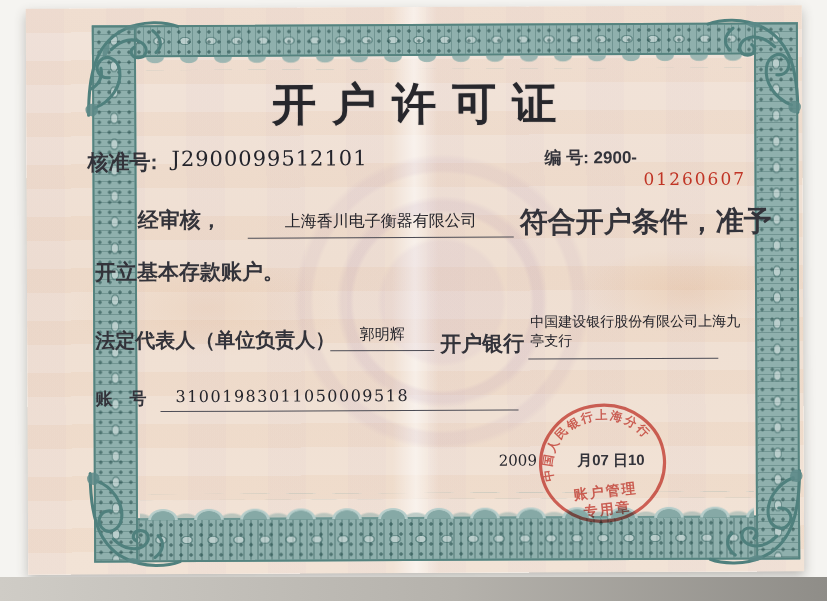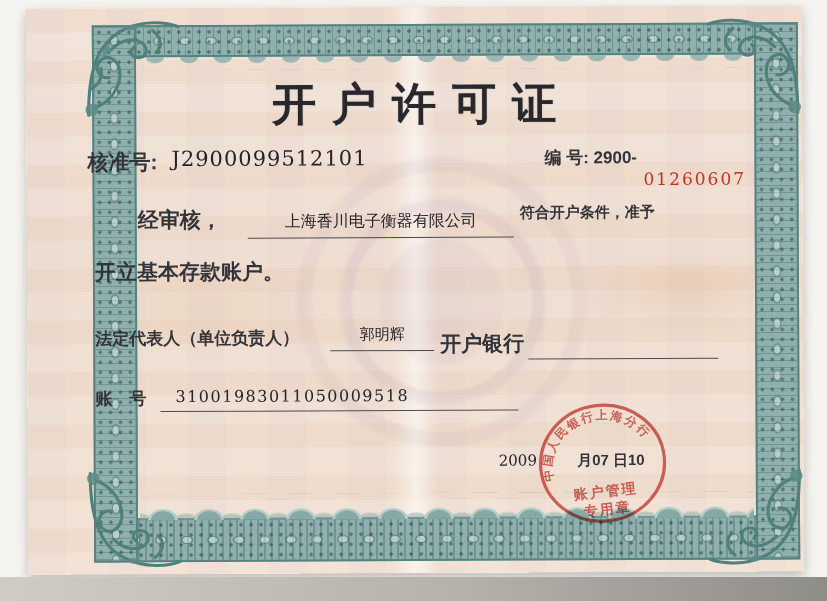--- a/index.html
+++ b/index.html
@@ -164,28 +164,29 @@
 
   <div class="t lbl" style="left:61px;top:140px;font-size:21px;">核准号:</div>
   <div class="t serif" style="left:145px;top:139px;font-size:21px;letter-spacing:1px;">J2900099512101</div>
 
   <div class="t lbl" style="left:518px;top:140px;font-size:17px;">编 号: 2900-</div>
   <div class="t serif red" style="left:617px;top:139px;font-size:17px;font-weight:normal;letter-spacing:2px;margin-top:24px;">01260607</div>
 
   <div class="t lbl" style="left:111px;top:198px;font-size:21px;">经审核，</div>
   <div class="t serif field-center" style="left:221px;top:204px;width:266px;font-size:16px;">上海香川电子衡器有限公司</div>
   <div class="ul" style="left:221px;top:230px;width:266px;"></div>
-  <div class="t lbl" style="left:493px;top:197px;font-size:15px;">符合开户条件，准予</div>
+  <div class="t lbl" style="left:493px;top:197px;font-size:28px;">符合开户条件，准予</div>
   <div class="t lbl" style="left:68px;top:250px;font-size:21px;">开立基本存款账户。</div>
 
-  <div class="t lbl" style="left:68px;top:319px;font-size:17px;">法定代表人（单位负责人）</div>
+  <div class="t lbl" style="left:68px;top:319px;font-size:20px;">法定代表人（单位负责人）</div>
   <div class="t serif field-center" style="left:303px;top:318px;width:104px;font-size:15px;">郭明辉</div>
   <div class="ul" style="left:303px;top:343px;width:104px;"></div>
 
   <div class="t lbl" style="left:413px;top:323px;font-size:21px;">开户银行</div>
+  <div class="t serif" style="left:503px;top:306px;width:218px;font-size:14px;line-height:19px;white-space:normal;">中国建设银行股份有限公司上海九亭支行</div>
   <div class="ul" style="left:501px;top:352px;width:190px;"></div>
 
   <div class="t lbl" style="left:68px;top:379px;font-size:17px;">账　号</div>
   <div class="t serif" style="left:148px;top:379px;font-size:16px;letter-spacing:1.5px;">31001983011050009518</div>
   <div class="ul" style="left:133px;top:403px;width:358px;"></div>
 
   <div class="t" style="left:471px;top:445px;font-size:15px;">
     <span class="serif" style="">2009</span>
     <span class="lbl" style="margin-left:36px;">月07</span>
     <span class="lbl" style="">日10</span>

